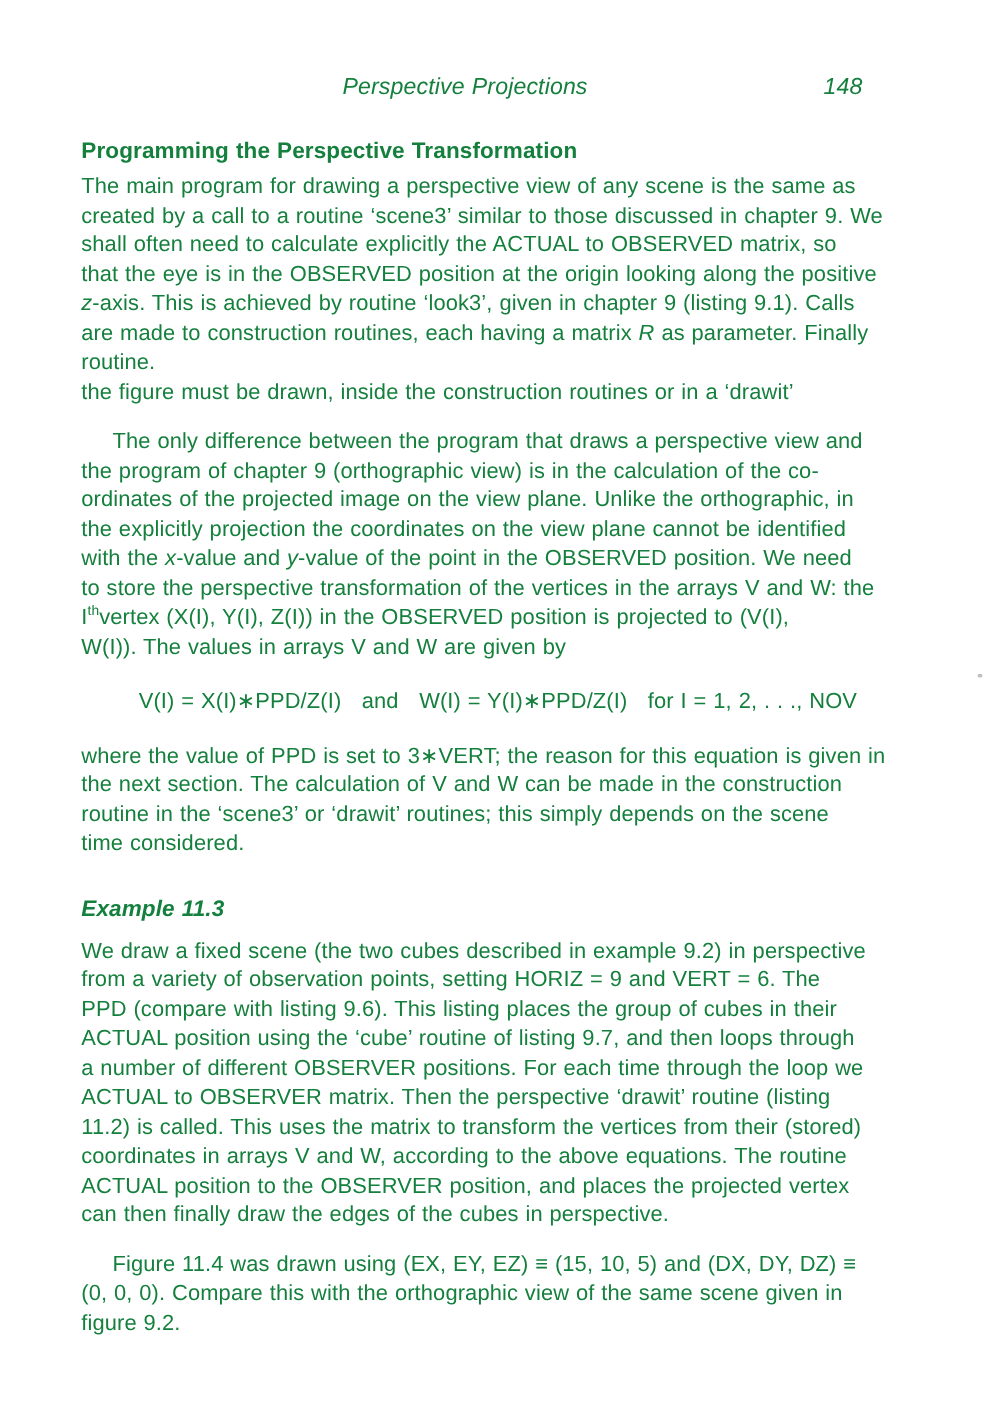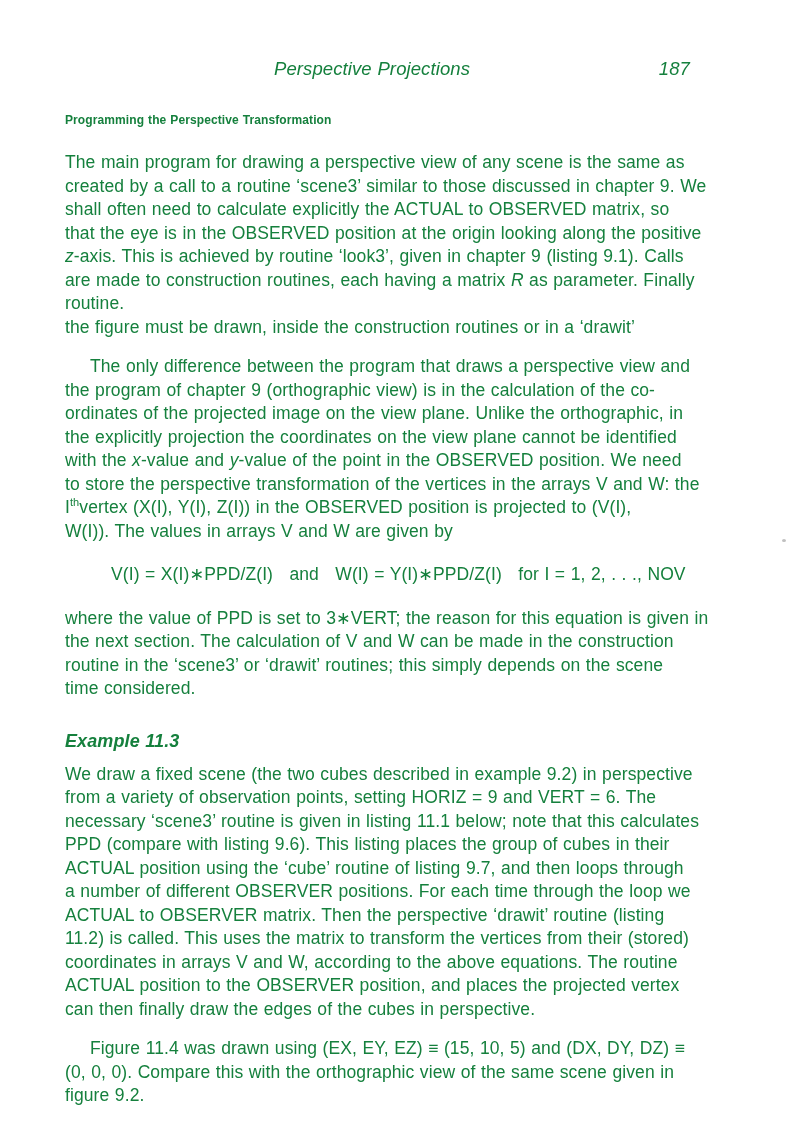--- a/index.html
+++ b/index.html
@@ -32,28 +32,28 @@
     display: inline-block;
     transform: translateX(-28px);
   }
   .page-number {
     position: absolute;
     right: 45px;
     top: 0;
   }
   .section-heading {
     margin: 27px 65px 0;
-    font-size: 12px;
+    font-size: 18px;
     font-weight: bold;
     line-height: 24px;
   }
   .para {
     margin: 0 65px;
   }
-  .para-1 { margin-top: 19px; }
+  .para-1 { margin-top: 5px; }
   .indent-first .line:first-child { text-indent: 25px; margin-top: 16px; }
   .equation {
     margin: 20px 65px;
     padding-left: 46px;
     white-space: pre;
   }
   .example-heading {
     margin: 28px 65px 0;
     font-size: 18px;
     font-weight: bold;
@@ -79,21 +79,21 @@
     border-radius: 50%;
   }
 </style>
 </head>
 <body>
 
 <div class="page">
 
   <div class="header">
     <span class="running-title">Perspective Projections</span>
-    <span class="page-number">187</span>
+    <span class="page-number">148</span>
   </div>
 
   <h2 class="section-heading">Programming the Perspective Transformation</h2>
 
   <div class="para para-1">
       <div class="line"><span>The main program for drawing a perspective view of any scene is the same as</span></div>
       <div class="line"><span>created by a call to a routine ‘scene3’ similar to those discussed in chapter 9. We</span></div>
       <div class="line"><span>shall often need to calculate explicitly the ACTUAL to OBSERVED matrix, so</span></div>
       <div class="line"><span>that the eye is in the OBSERVED position at the origin looking along the positive</span></div>
       <div class="line"><span class="s-i">z</span><span>-axis. This is achieved by routine ‘look3’, given in chapter 9 (listing 9.1). Calls</span></div>
@@ -120,21 +120,20 @@
       <div class="line"><span>the next section. The calculation of V and W can be made in the construction</span></div>
       <div class="line"><span>routine in the ‘scene3’ or ‘drawit’ routines; this simply depends on the scene</span></div>
       <div class="line"><span>time considered.</span></div>
     </div>
 
   <h3 class="example-heading">Example 11.3</h3>
 
   <div class="para para-4">
       <div class="line"><span>We draw a fixed scene (the two cubes described in example 9.2) in perspective</span></div>
       <div class="line"><span>from a variety of observation points, setting HORIZ = 9 and VERT = 6. The</span></div>
-      <div class="line"><span>necessary ‘scene3’ routine is given in listing 11.1 below; note that this calculates</span></div>
       <div class="line"><span>PPD (compare with listing 9.6). This listing places the group of cubes in their</span></div>
       <div class="line"><span>ACTUAL position using the ‘cube’ routine of listing 9.7, and then loops through</span></div>
       <div class="line"><span>a number of different OBSERVER positions. For each time through the loop we</span></div>
       <div class="line"><span>ACTUAL to OBSERVER matrix. Then the perspective ‘drawit’ routine (listing</span></div>
       <div class="line"><span>11.2) is called. This uses the matrix to transform the vertices from their (stored)</span></div>
       <div class="line"><span>coordinates in arrays V and W, according to the above equations. The routine</span></div>
       <div class="line"><span>ACTUAL position to the OBSERVER position, and places the projected vertex</span></div>
       <div class="line"><span>can then finally draw the edges of the cubes in perspective.</span></div>
     </div>
 

